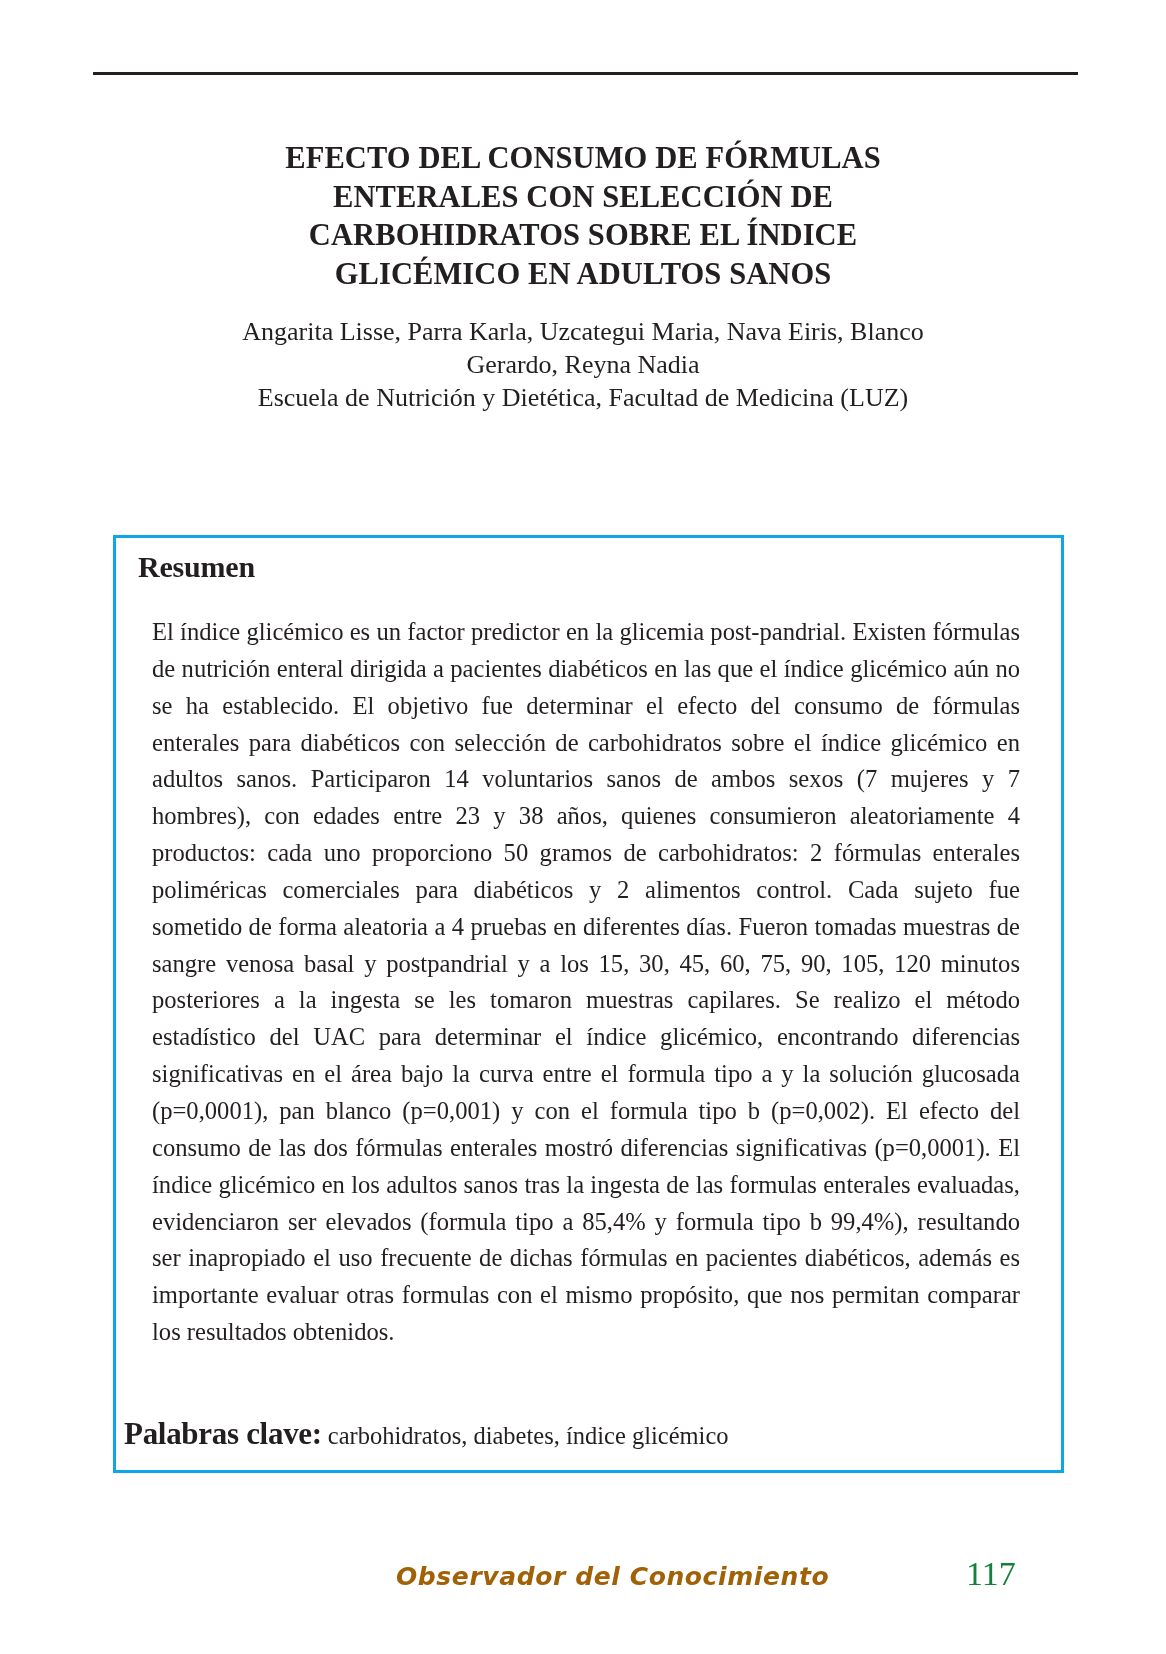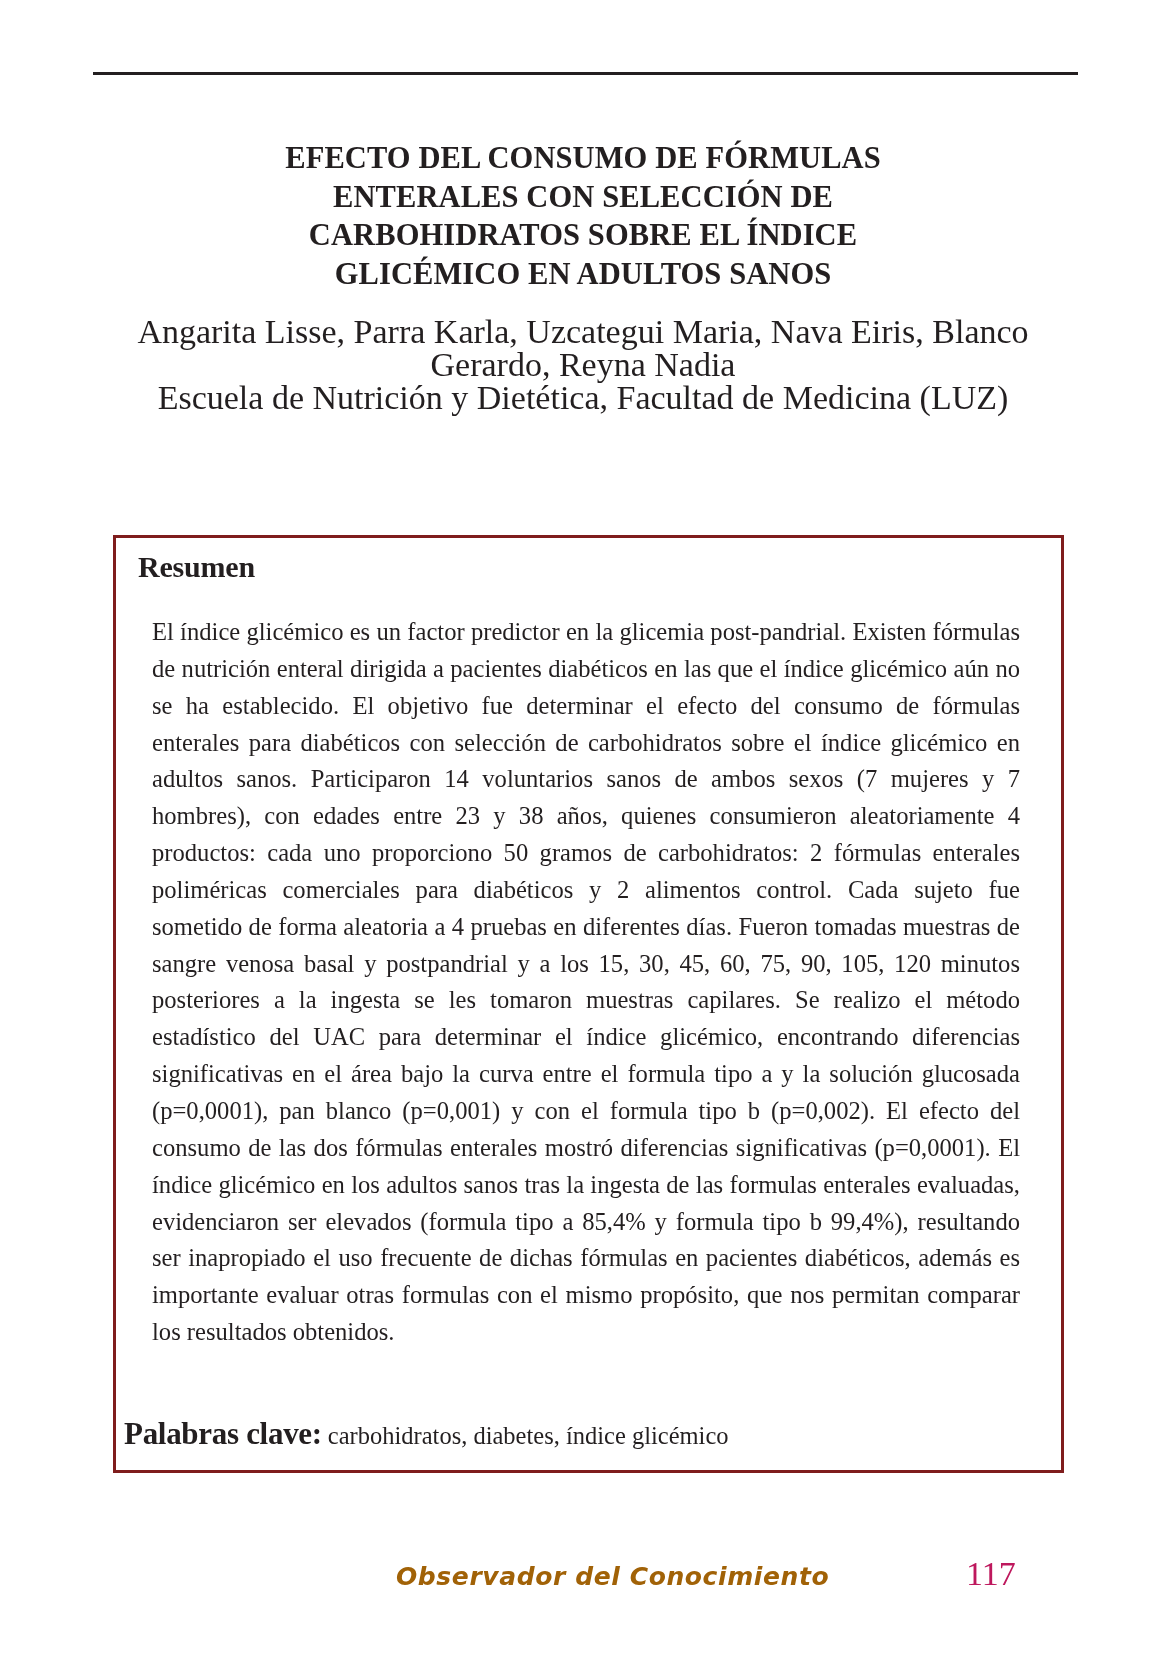--- a/index.html
+++ b/index.html
@@ -48,33 +48,33 @@
   }
   .title .tline { display: block; white-space: nowrap; }
 
   
   .authors {
     position: absolute;
     left: 133px;
     top: 315px;
     width: 900px;
     text-align: center;
-    font-size: 34px;
+    font-size: 26px;
     line-height: 33.2px;
   }
   .authors .aline { display: block; }
 
   
   .abstract-box {
     position: absolute;
     left: 113px;
     top: 535px;
     width: 951px;
     height: 938px;
-    border: 3px solid #7f1d1d;
+    border: 3px solid #0ea5e9;
     box-sizing: border-box;
   }
 
   .resumen-heading {
     position: absolute;
     left: 22px;
     top: 10px;
     font-size: 30px;
     font-weight: bold;
     line-height: 38px;
@@ -122,21 +122,21 @@
     font-size: 25px;
     letter-spacing: 0.6px;
     color: #a16207;
     font-style: italic;
   }
   .footer-page {
     position: absolute;
     left: 966px;
     top: 1555px;
     font-size: 34px;
-    color: #be185d;
+    color: #15803d;
   }
 </style>
 </head>
 <body>
 
 <div class="page">
 
   <div class="top-rule"></div>
 
   <div class="title">

